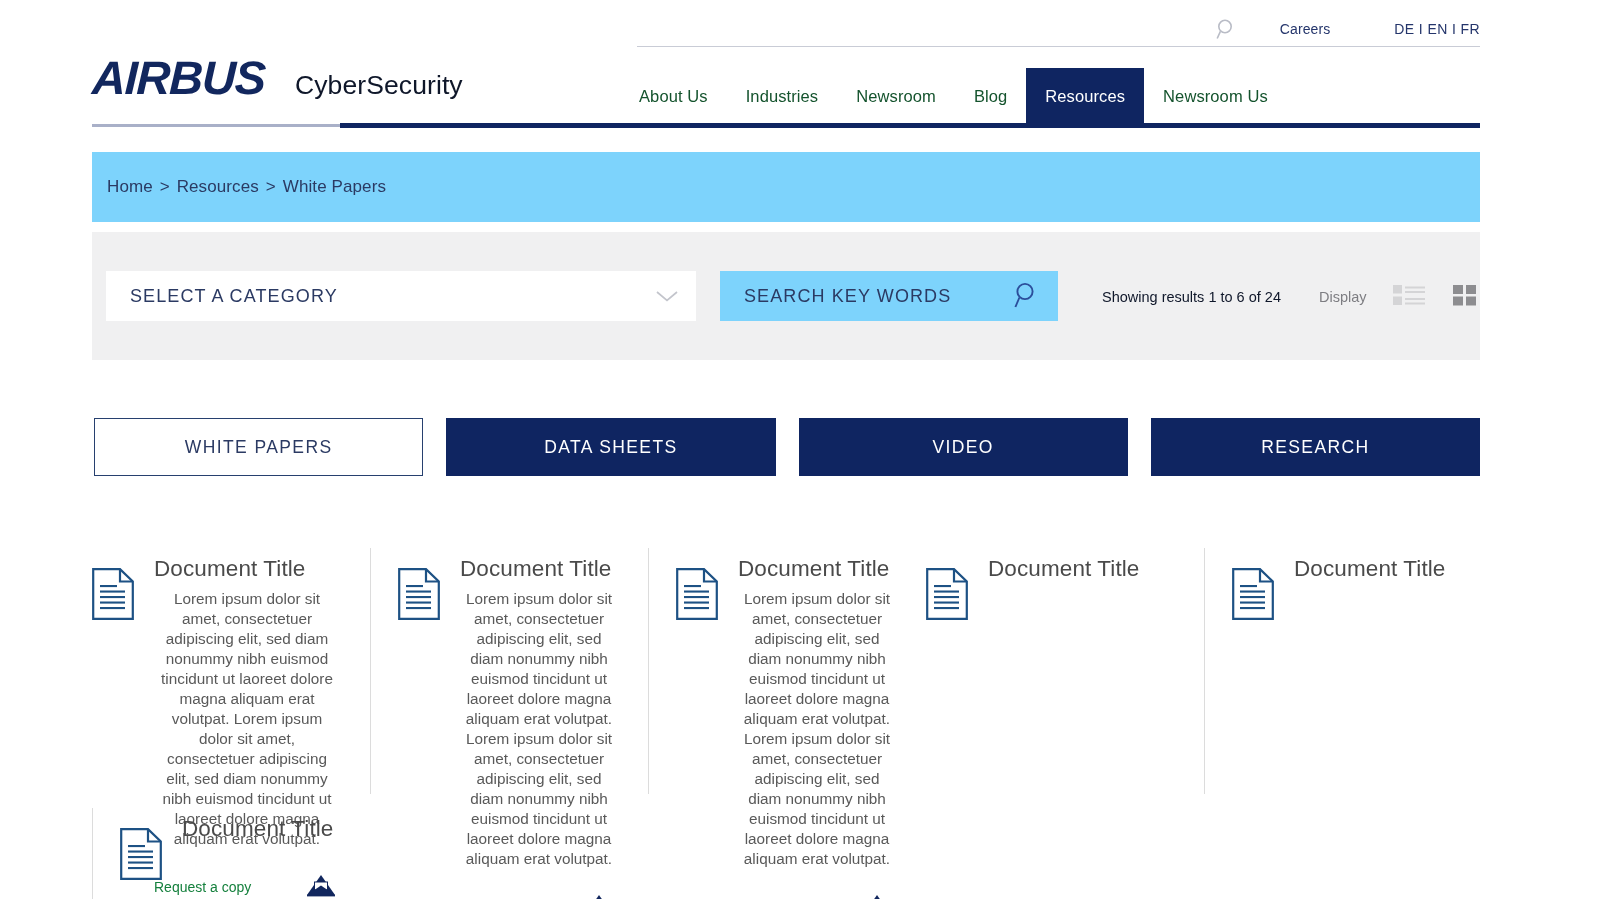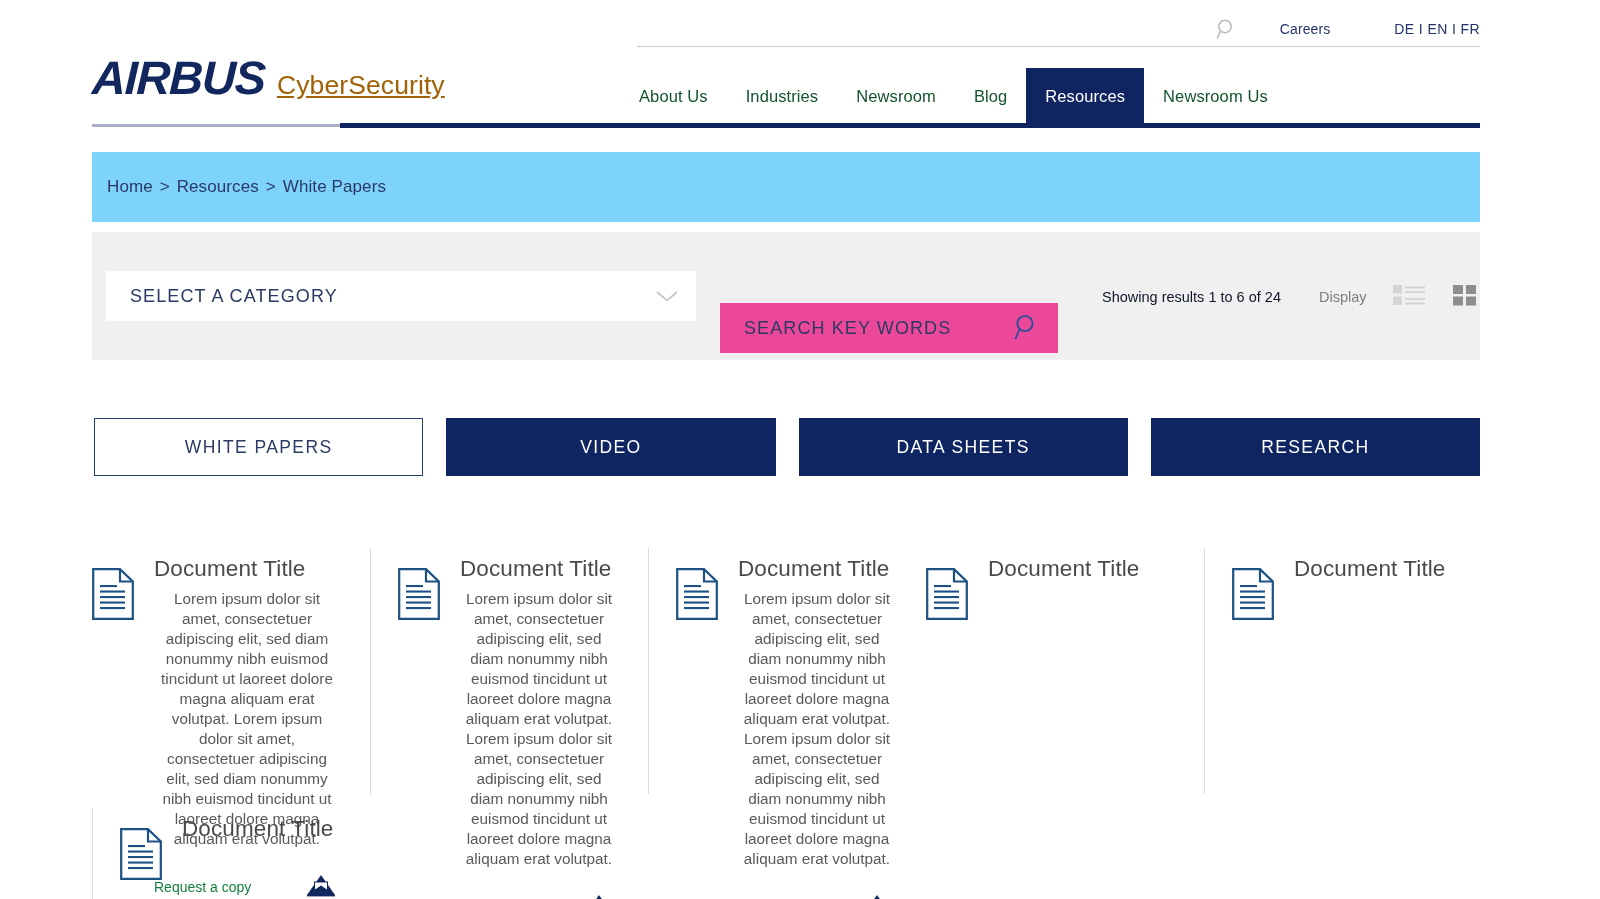--- a/index.html
+++ b/index.html
@@ -70,24 +70,23 @@
     font-family: "Liberation Sans", sans-serif;
     font-weight: bold;
     font-style: italic;
     font-size: 47px;
     letter-spacing: -1.2px;
     color: #12275e;
     transform: skewX(-2deg);
   }
   .logo-sub {
     font-size: 26.5px;
-    color: #a16207;
-    margin-left: 12px;
+    color: #0f172a;
+    margin-left: 30px;
     letter-spacing: .1px;
-    text-decoration: underline;
   }
 
   
   .mainnav {
     position: absolute;
     left: 620px;
     top: 68px;
     height: 56px;
     display: flex;
     align-items: stretch;
@@ -177,26 +176,25 @@
   }
   .chev {
     width: 24px; height: 14px;
   }
   .search-box {
     position: absolute;
     left: 628px;
     top: 39px;
     width: 338px;
     height: 50px;
-    background: #ec4899;
+    background: #7dd3fc;
     display: flex;
     align-items: center;
     justify-content: space-between;
     padding: 0 18px 0 24px;
-    margin-top: 32px;
   }
   .search-input {
     border: none;
     outline: none;
     background: transparent;
     color: #2b3a63;
     font-family: "Liberation Sans", sans-serif;
     font-size: 18px;
     letter-spacing: 1.1px;
     width: 250px;
@@ -420,22 +418,22 @@
           <rect x="0" y="12.5" width="10" height="9" fill="#8d8d90"></rect>
           <rect x="13" y="12.5" width="10" height="9" fill="#8d8d90"></rect>
         </svg>
       </span>
     </button>
   </div>
 </div>
 
 <div class="cat-tabs">
   <div class="cat-tab sel">WHITE PAPERS</div>
+  <div class="cat-tab unsel">DATA SHEETS</div>
   <div class="cat-tab unsel">VIDEO</div>
-  <div class="cat-tab unsel">DATA SHEETS</div>
   <div class="cat-tab unsel">RESEARCH</div>
 </div>
 
 <div class="grid">
 
   <div class="cell">
     <span class="doc-icon">
       <svg width="42" height="52" viewBox="0 0 42 52">
         <path d="M1.2 1.2 H28 L40.8 13.5 V50.8 H1.2 Z" fill="#fff" stroke="#1d5184" stroke-width="2.2"></path>
         <path d="M28 1.2 V13.5 H40.8" fill="none" stroke="#1d5184" stroke-width="2.2"></path>

